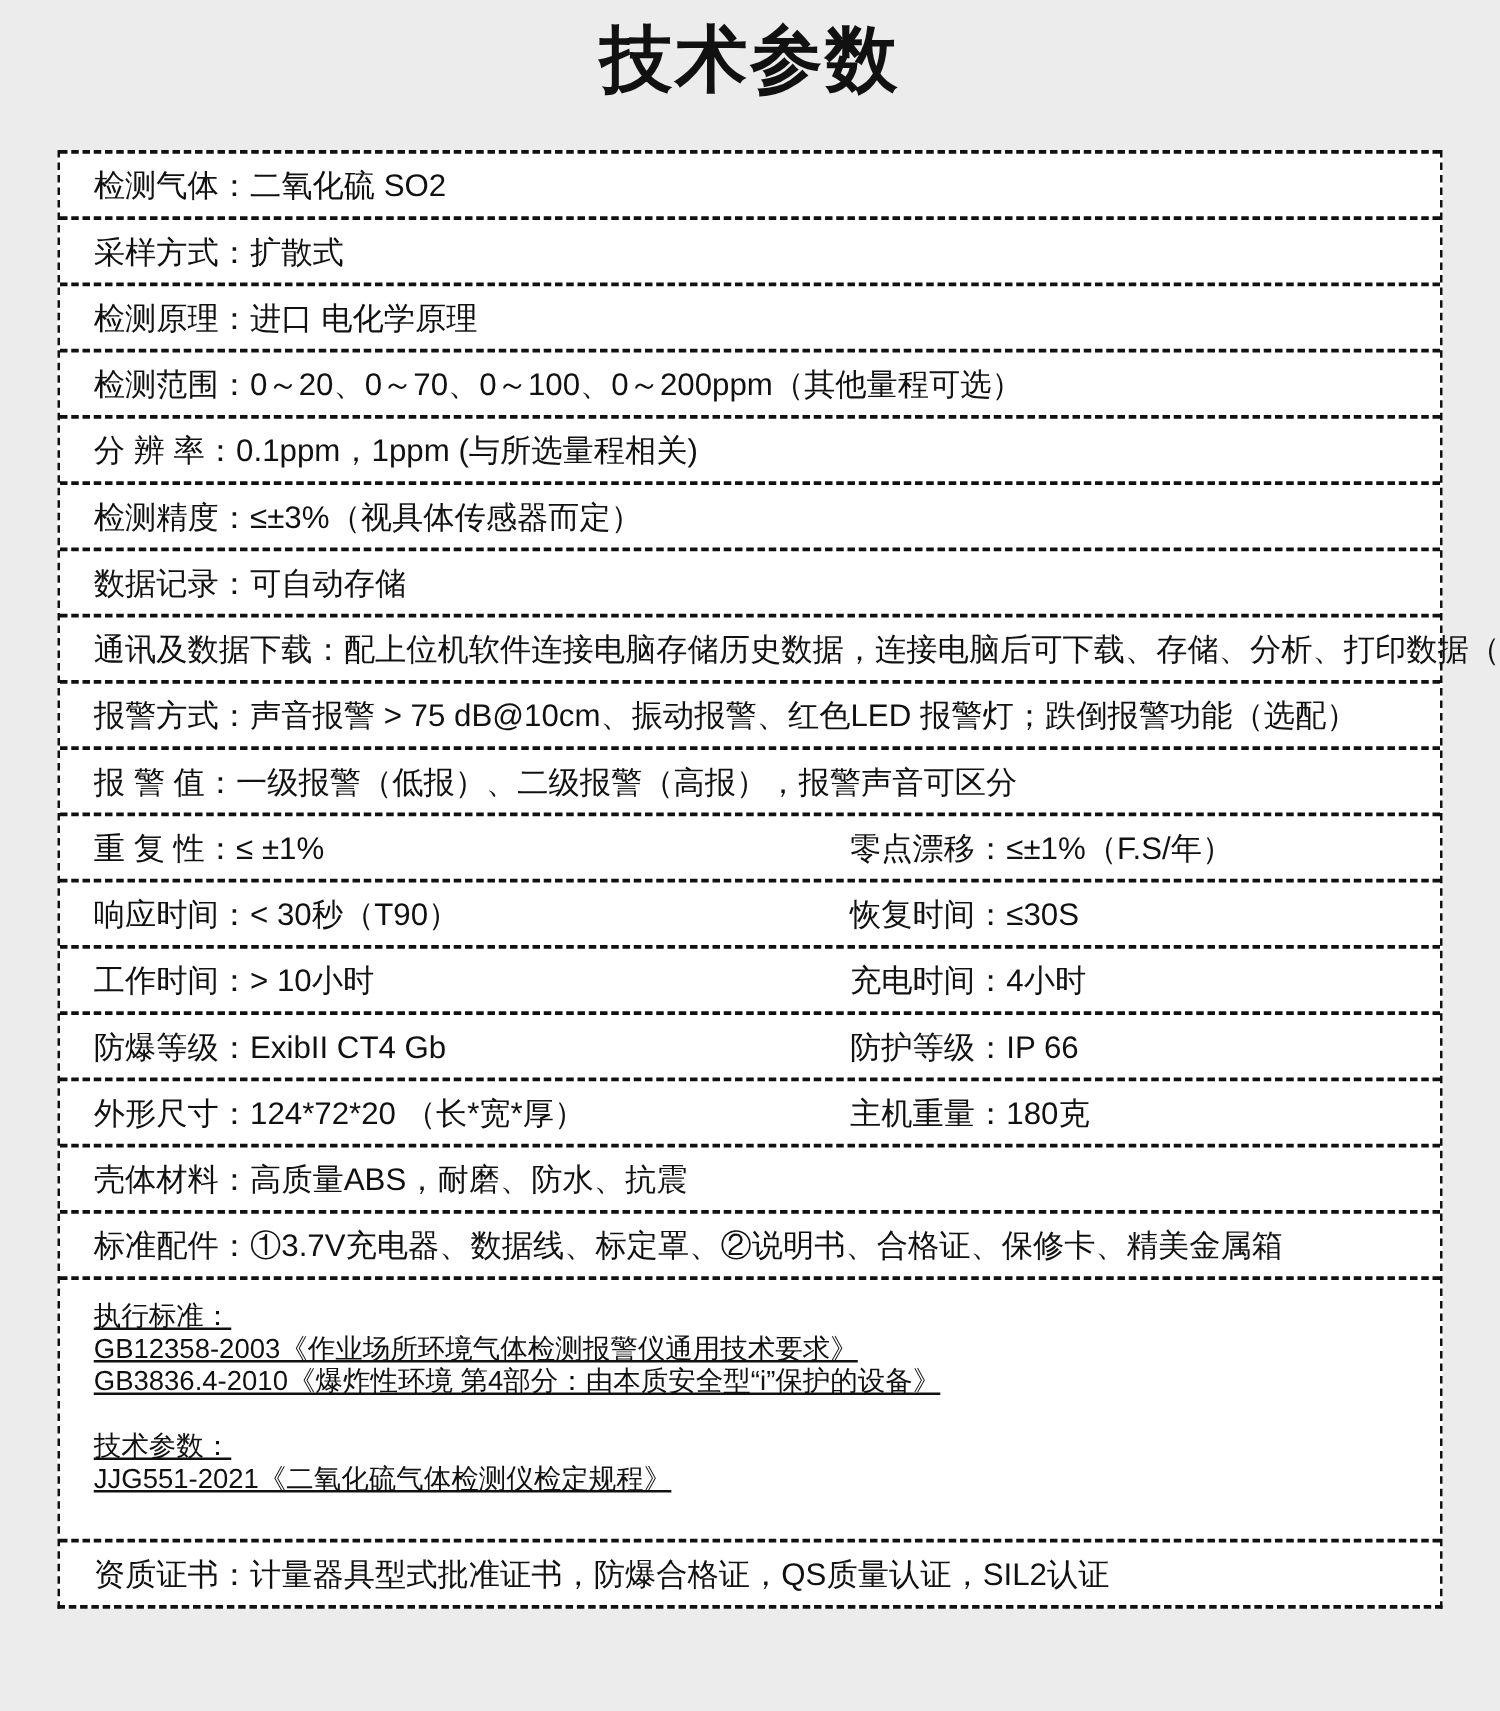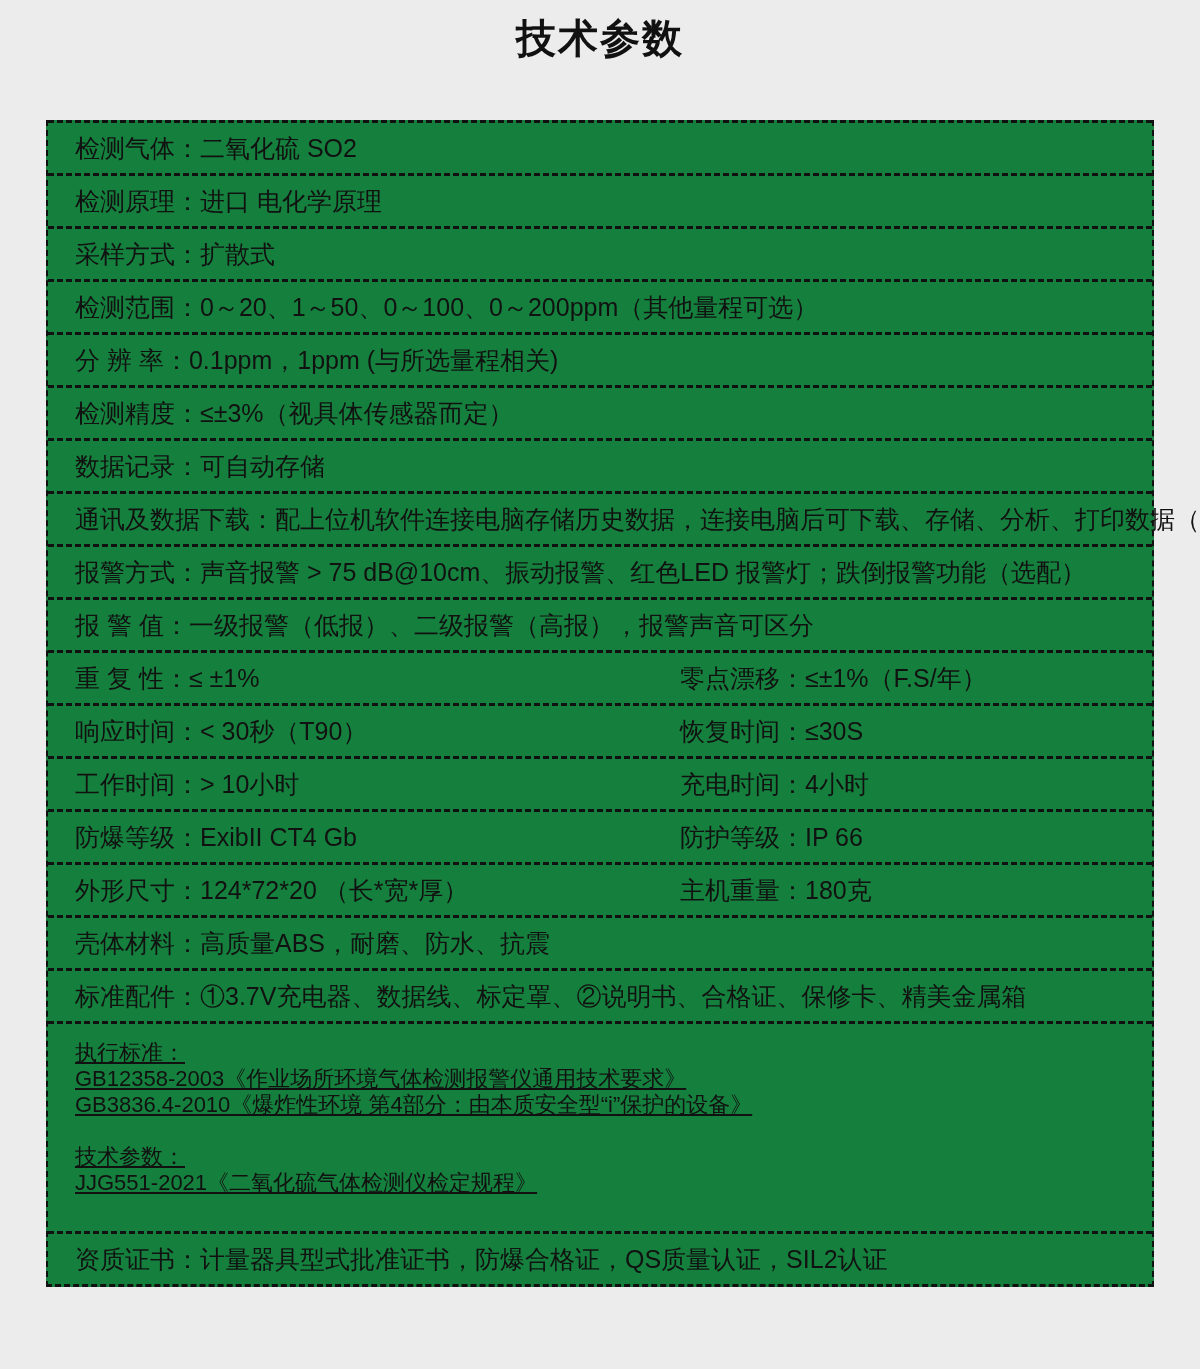--- a/index.html
+++ b/index.html
@@ -8,35 +8,35 @@
     background: #ececec;
     width: 1200px;
     height: 1369px;
     font-family: "Liberation Sans", sans-serif;
     color: #111111;
     position: relative;
   }
   .page-title {
     padding-top: 16px;
     text-align: center;
-    font-size: 40px;
+    font-size: 58px;
     font-weight: 600;
     letter-spacing: 2px;
     line-height: 1.1;
   }
   .spec-table {
     position: absolute;
     left: 46px;
     top: 120px;
     width: 1108px;
     box-sizing: border-box;
     border-left: 2px dashed #111;
     border-right: 2px dashed #111;
     border-bottom: 3px dashed #111;
-    background: #15803d;
+    background: #ffffff;
   }
   .spec-row {
     position: relative;
     box-sizing: border-box;
     border-top: 3px dashed #111;
     height: 53px;
     display: flex;
     align-items: center;
     padding-left: 27px;
     font-size: 25px;
@@ -71,29 +71,29 @@
 
 <div class="page-title">技术参数</div>
 
 <div class="spec-table">
 
   <div class="spec-row">
     <span class="cell">检测气体：二氧化硫 SO2</span>
   </div>
 
   <div class="spec-row">
+    <span class="cell">采样方式：扩散式</span>
+  </div>
+
+  <div class="spec-row">
     <span class="cell">检测原理：进口 电化学原理</span>
   </div>
 
   <div class="spec-row">
-    <span class="cell">采样方式：扩散式</span>
-  </div>
-
-  <div class="spec-row">
-    <span class="cell">检测范围：0～20、1～50、0～100、0～200ppm（其他量程可选）</span>
+    <span class="cell">检测范围：0～20、0～70、0～100、0～200ppm（其他量程可选）</span>
   </div>
 
   <div class="spec-row">
     <span class="cell">分 辨 率：0.1ppm，1ppm (与所选量程相关)</span>
   </div>
 
   <div class="spec-row">
     <span class="cell">检测精度：≤±3%（视具体传感器而定）</span>
   </div>
 

